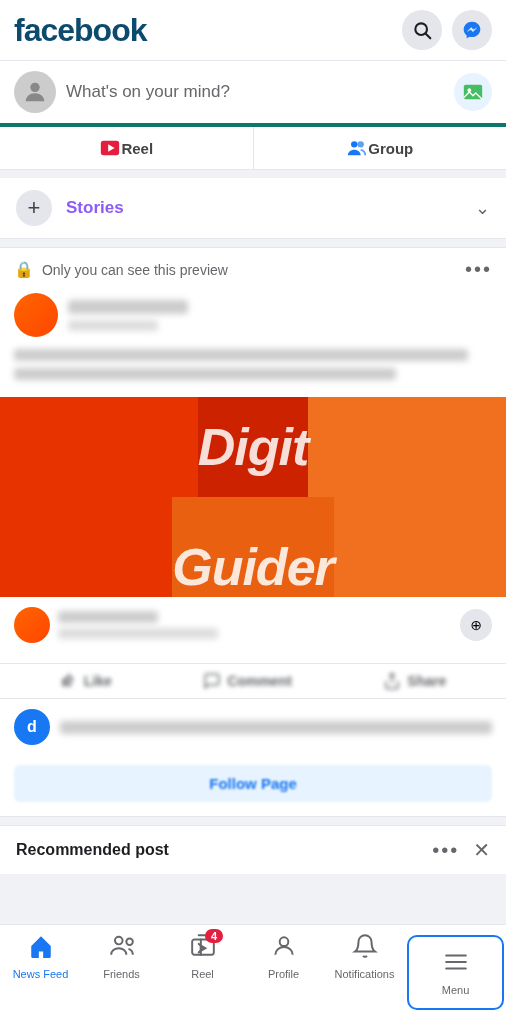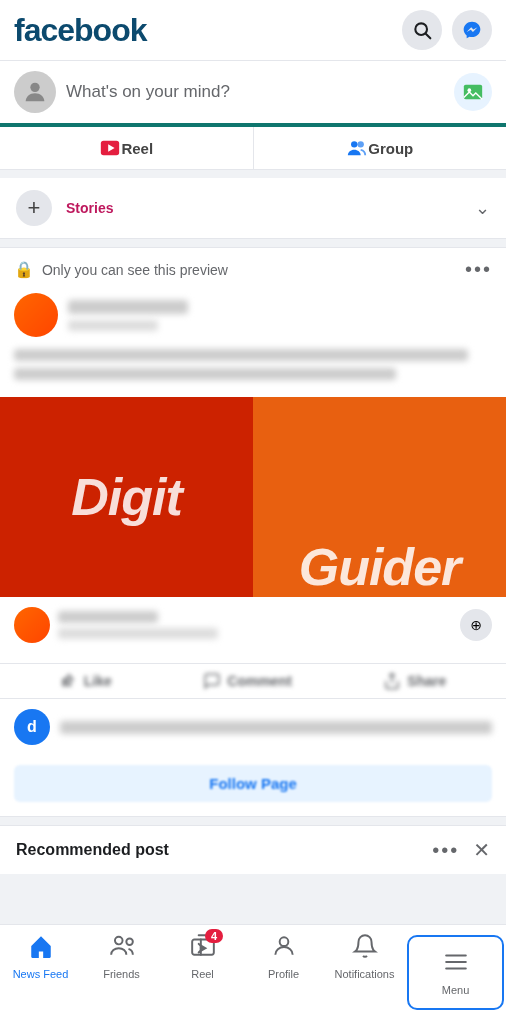--- a/index.html
+++ b/index.html
@@ -129,23 +129,23 @@
       border-radius: 50%;
       background: #e4e6eb;
       display: flex;
       align-items: center;
       justify-content: center;
       font-size: 22px;
       color: #444;
       cursor: pointer;
     }
     .stories-label {
-      font-size: 14px;
+      font-size: 17px;
       font-weight: 600;
-      color: #be185d;
+      color: #8b5cf6;
     }
     .chevron-down {
       font-size: 18px;
       color: #65676b;
       cursor: pointer;
     }
 
     
     .post-card {
       background: #fff;
@@ -232,20 +232,21 @@
       display: flex;
       align-items: center;
       justify-content: center;
       position: relative;
     }
     .digit-guider-text {
       display: flex;
       width: 100%;
       height: 100%;
       align-items: center;
+      flex-direction: column;
     }
     .dg-left {
       flex: 1;
       background: #cc2200;
       display: flex;
       align-items: center;
       justify-content: center;
       height: 100%;
     }
     .dg-right {

